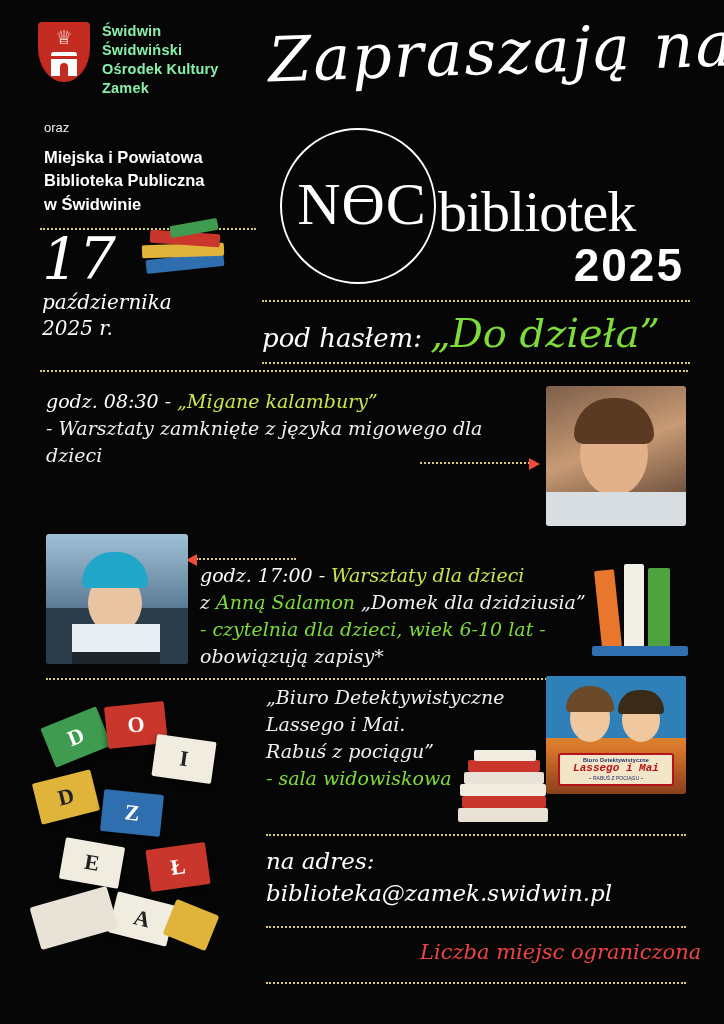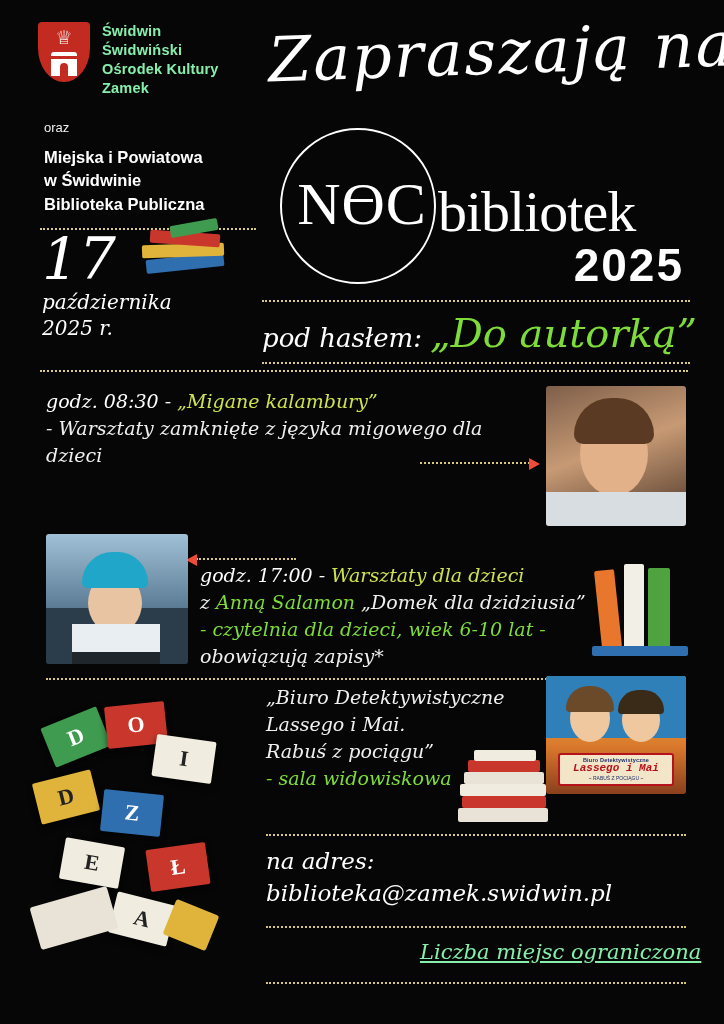--- a/index.html
+++ b/index.html
@@ -353,25 +353,24 @@
     color: #ffffff;
     font-size: 23px;
     font-style: italic;
     font-family: "DejaVu Serif", serif;
     line-height: 1.38;
   }
   .footer-limit {
     position: absolute;
     top: 940px;
     left: 420px;
-    color: #86efac;
+    color: #ef4444;
     font-size: 21px;
     font-style: italic;
     font-family: "DejaVu Serif", serif;
-    text-decoration: underline;
   }
 </style>
 </head>
 <body>
 
 <div id="poster">
 
   <div class="header">
     <div class="crest">
       <div class="shield">
@@ -385,22 +384,22 @@
       <div>Świdwiński</div>
       <div>Ośrodek Kultury</div>
       <div>Zamek</div>
     </div>
   </div>
 
   <div class="oraz">oraz</div>
 
   <div class="library">
     <div>Miejska i Powiatowa</div>
+    <div>Biblioteka Publiczna</div>
     <div>w Świdwinie</div>
-    <div>Biblioteka Publiczna</div>
   </div>
 
   <div class="invite">Zapraszają na</div>
 
   <div class="logo">
     <div class="ring"></div>
     <div class="noc">
       <span>N</span><span class="o-slash">O</span><span>C</span>
     </div>
     <div class="word">bibliotek</div>
@@ -422,21 +421,21 @@
       <div class="bk" style="left:6px; top:30px; width:78px; height:14px; background:#2f6fb0; transform:rotate(-6deg);"></div>
       <div class="bk" style="left:2px; top:18px; width:82px; height:13px; background:#e0b43a; transform:rotate(-2deg);"></div>
       <div class="bk" style="left:10px; top:6px; width:70px; height:13px; background:#c9372c; transform:rotate(4deg);"></div>
       <div class="bk" style="left:30px; top:-4px; width:48px; height:12px; background:#3f9b4f; transform:rotate(-10deg);"></div>
     </div>
     <div class="date-rest">października</div>
     <div class="date-rest">2025 r.</div>
   </div>
 
   <div class="haslo">
-    <span class="lead">pod hasłem:</span><span class="title">„Do autorką”</span>
+    <span class="lead">pod hasłem:</span><span class="title">„Do dzieła”</span>
   </div>
 
   <div class="entry e1">
     <div>
       <span class="hour">godz. 08:30 - </span><span class="ttl">„Migane kalambury”</span>
     </div>
     <div class="sub">- Warsztaty zamknięte z języka migowego dla dzieci</div>
   </div>
   <div class="arrow right" style="left:420px; top:462px; width:110px;"></div>
 

